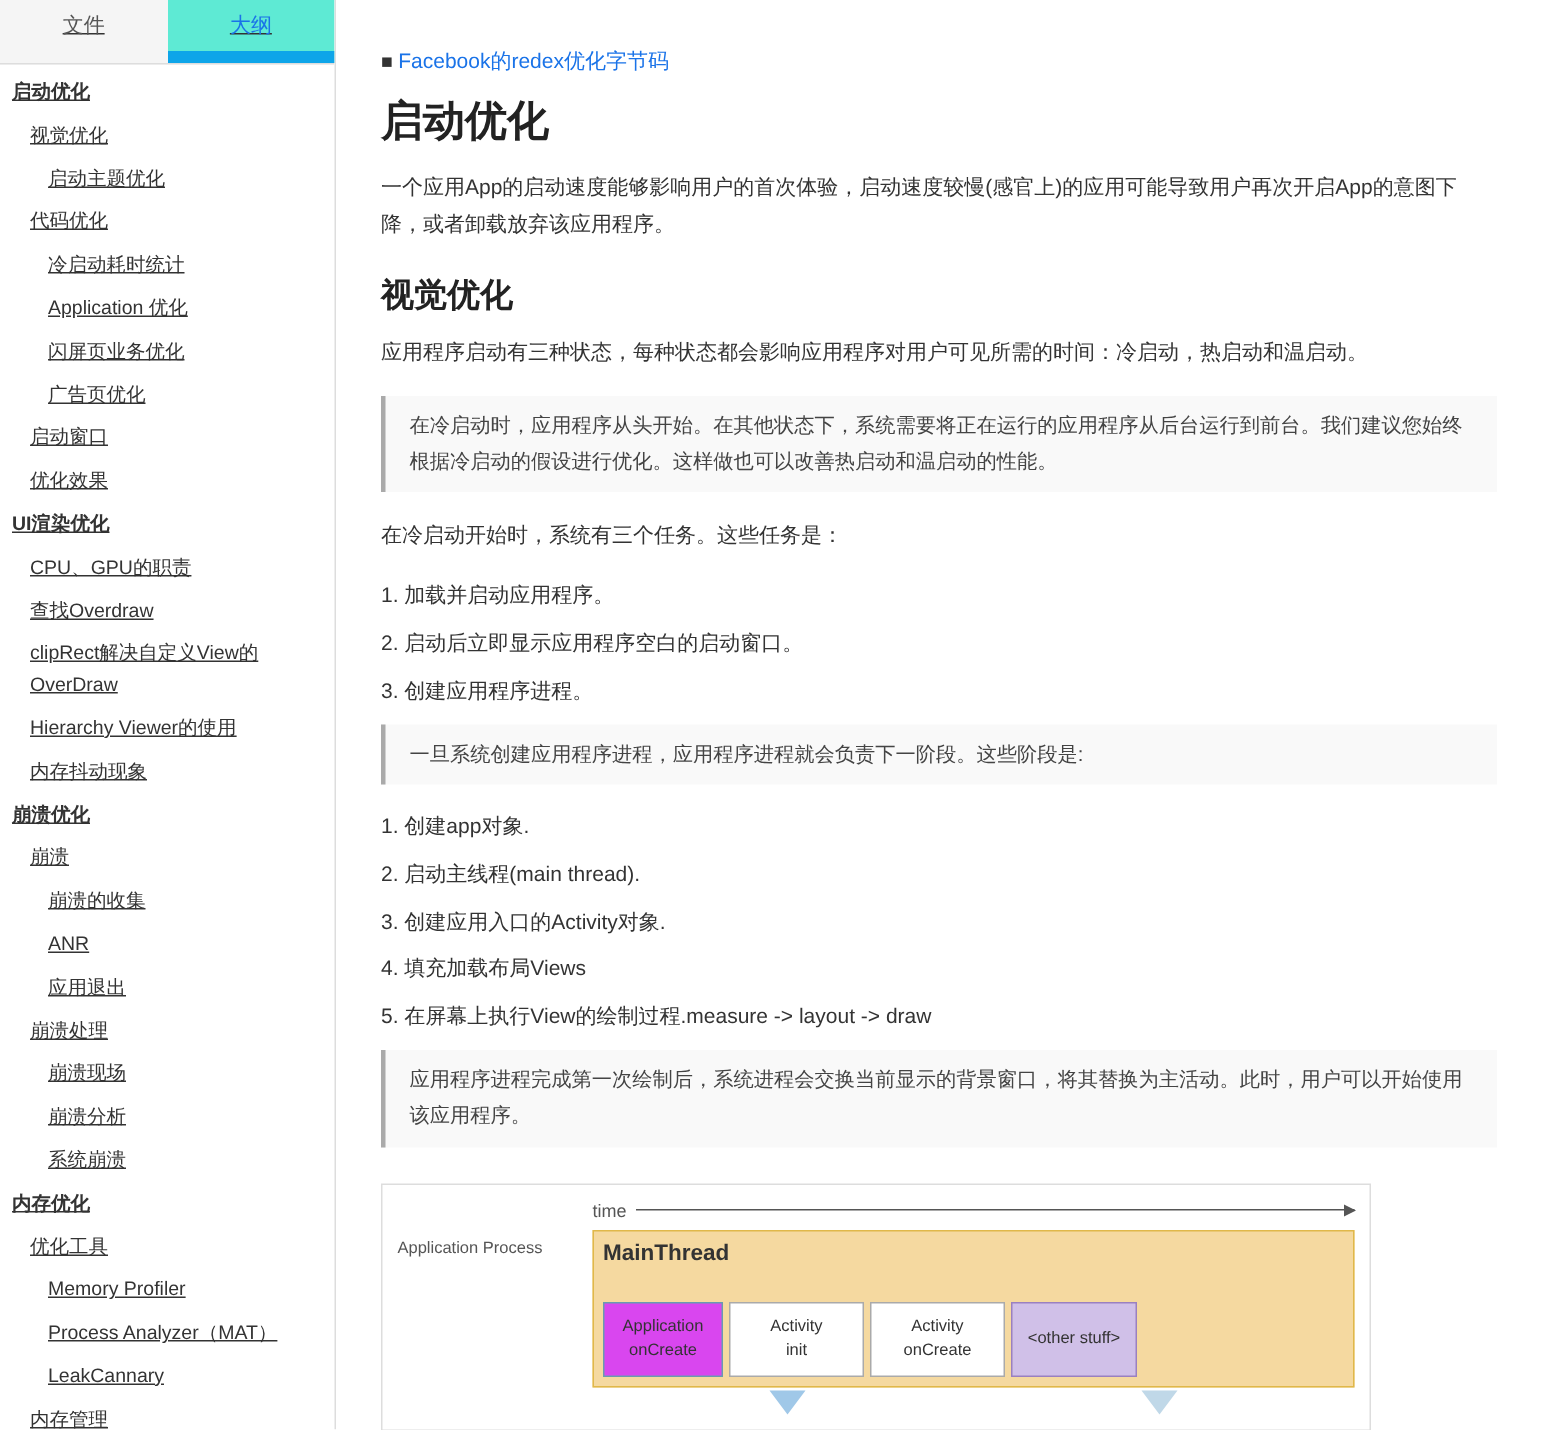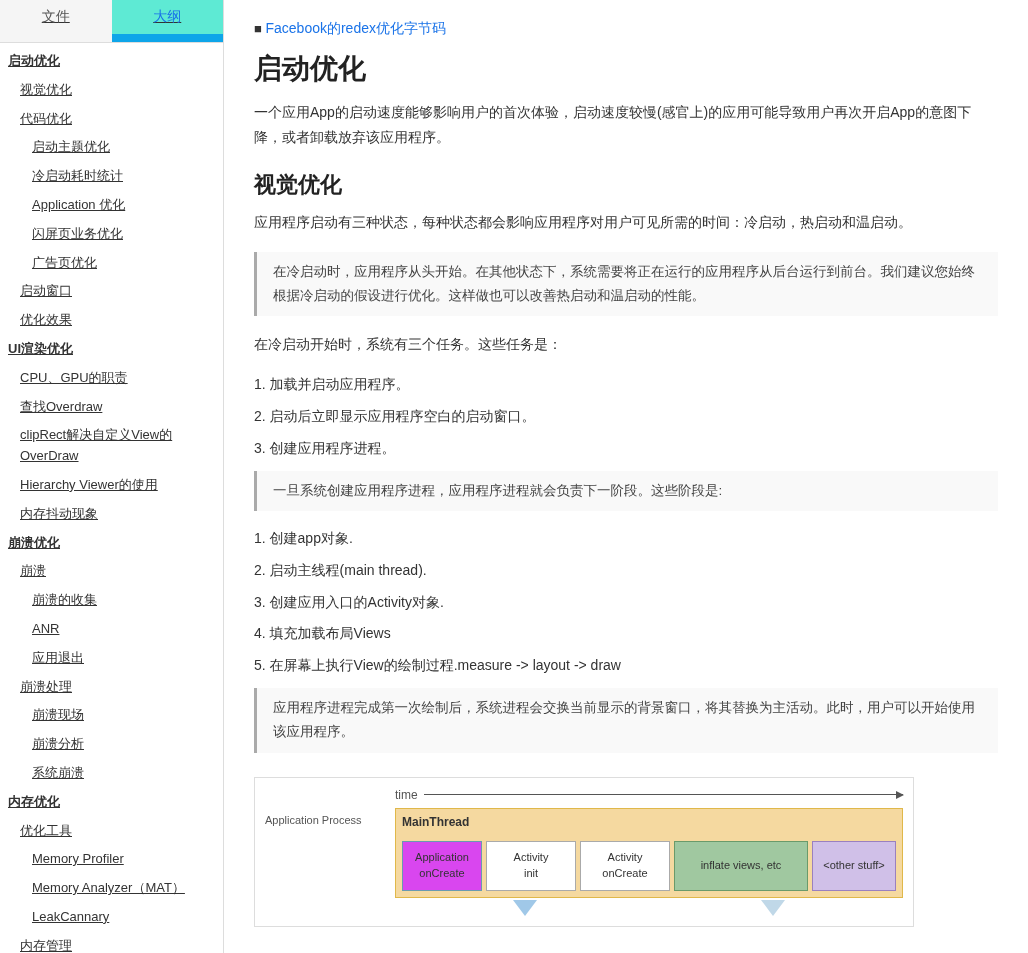--- a/index.html
+++ b/index.html
@@ -47,21 +47,21 @@
       color: #333;
     }
     .nav-item.level0 { font-weight: bold; padding-left: 8px; }
     .nav-item.level1 { padding-left: 20px; }
     .nav-item.level2 { padding-left: 32px; }
 
     
     #main {
       flex: 1;
       overflow-y: auto;
-      padding: 20px 30px;
+      padding: 32px 30px;
     }
 
     h1.page-title {
       font-size: 28px;
       font-weight: bold;
       color: #222;
       margin-bottom: 12px;
     }
     h2.section-title {
       font-size: 22px;
@@ -148,24 +148,24 @@
       color: #555;
       margin-bottom: 4px;
     }
     .diagram-content {
       flex: 1;
       background: #f5d9a0;
       border: 1px solid #e0b84a;
       padding: 6px;
     }
     .main-thread-label {
-      font-size: 12px;
+      font-size: 15px;
       font-weight: bold;
       color: #333;
-      margin-bottom: 12px;
+      margin-bottom: 24px;
     }
     .thread-boxes {
       display: flex;
       gap: 4px;
       align-items: stretch;
     }
     .thread-box {
       background: #fff;
       border: 1px solid #aaa;
       padding: 6px 8px;
@@ -236,22 +236,22 @@
 
 <div id="sidebar">
   <div id="sidebar-tabs">
     <div class="sidebar-tab">文件</div>
     <div class="sidebar-tab active">大纲</div>
   </div>
   <div id="sidebar-nav">
 
   <div class="nav-item level0">启动优化</div>
       <div class="nav-item level1">视觉优化</div>
+      <div class="nav-item level2">启动主题优化</div>
       <div class="nav-item level1">代码优化</div>
-      <div class="nav-item level2">启动主题优化</div>
       <div class="nav-item level2">冷启动耗时统计</div>
       <div class="nav-item level2">Application 优化</div>
       <div class="nav-item level2">闪屏页业务优化</div>
       <div class="nav-item level2">广告页优化</div>
       <div class="nav-item level1">启动窗口</div>
       <div class="nav-item level1">优化效果</div>
       <div class="nav-item level0">UI渲染优化</div>
       <div class="nav-item level1">CPU、GPU的职责</div>
       <div class="nav-item level1">查找Overdraw</div>
       <div class="nav-item level1">clipRect解决自定义View的OverDraw</div>
@@ -262,21 +262,21 @@
       <div class="nav-item level2">崩溃的收集</div>
       <div class="nav-item level2">ANR</div>
       <div class="nav-item level2">应用退出</div>
       <div class="nav-item level1">崩溃处理</div>
       <div class="nav-item level2">崩溃现场</div>
       <div class="nav-item level2">崩溃分析</div>
       <div class="nav-item level2">系统崩溃</div>
       <div class="nav-item level0">内存优化</div>
       <div class="nav-item level1">优化工具</div>
       <div class="nav-item level2">Memory Profiler</div>
-      <div class="nav-item level2">Memory Analyzer（MAT）</div>
+      <div class="nav-item level2">Process Analyzer（MAT）</div>
       <div class="nav-item level2">LeakCannary</div>
       <div class="nav-item level1">内存管理</div>
     </div>
 </div>
 
 <div id="main">
 
   <p style="margin-bottom:12px;">
     <span style="font-size:13px;">■ </span>
     <a class="link-blue" href="#">Facebook的redex优化字节码</a>
@@ -328,23 +328,20 @@
         <div class="thread-boxes">
           <div class="thread-box app-oncreate">
             <span class="box-label">Application<br>onCreate</span>
           </div>
           <div class="thread-box activity-init">
             <span class="box-label">Activity<br>init</span>
           </div>
           <div class="thread-box activity-oncreate">
             <span class="box-label">Activity<br>onCreate</span>
           </div>
-          <div class="thread-box inflate-views">
-            <span class="box-label">inflate views, etc</span>
-          </div>
           <div class="thread-box other-stuff">
             <span class="box-label">&lt;other stuff&gt;</span>
           </div>
         </div>
       </div>
     </div>
 
     <div class="diagram-bottom">
       <div class="triangle-section">
         <div class="triangle-down"></div>

